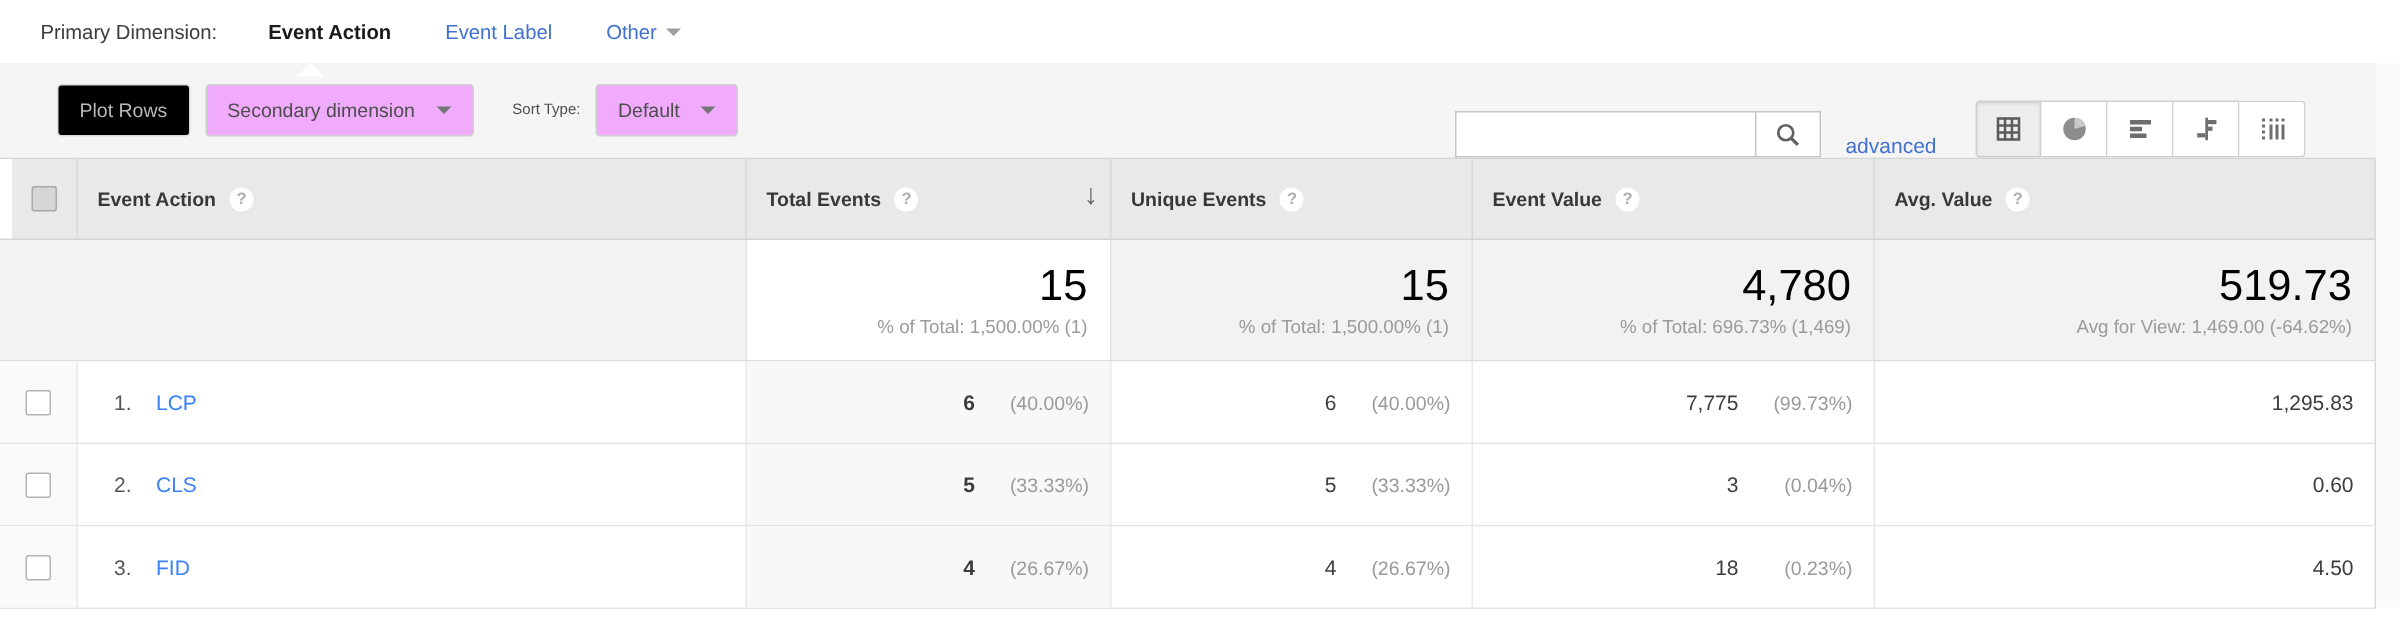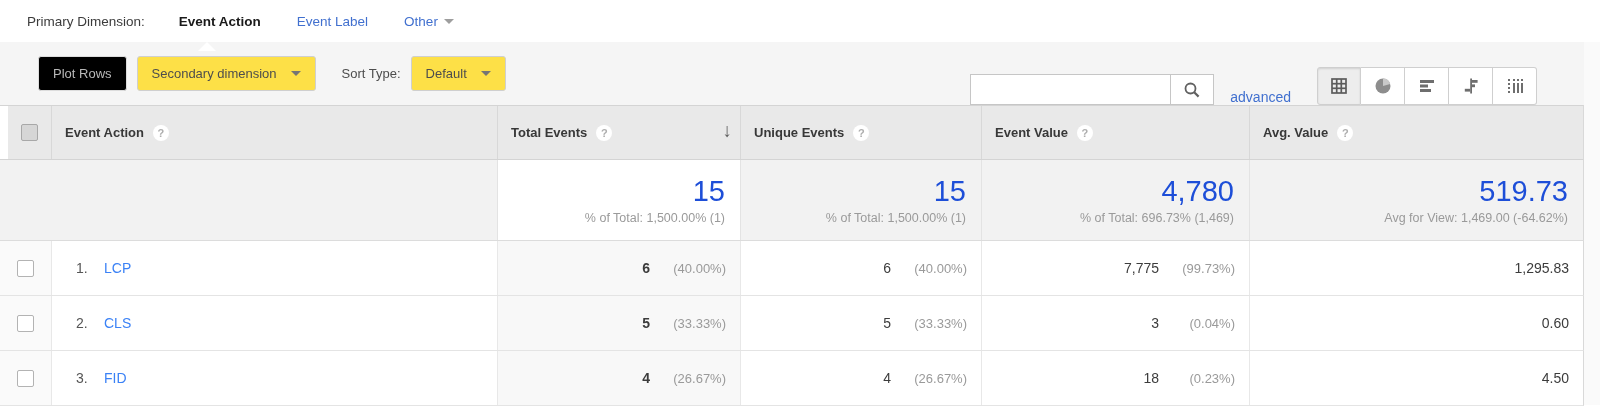--- a/index.html
+++ b/index.html
@@ -12,26 +12,26 @@
   .dimbar .dimlabel { color:#3c3c3c; margin-right:34px; }
   .dimtab { margin-right:36px; cursor:pointer; color:#4170cf; }
   .dimtab.selected { color:#1a1a1a; font-weight:bold; cursor:default; }
   .dimtab .caret { display:inline-block; width:0; height:0; border-left:5px solid transparent; border-right:5px solid transparent; border-top:5px solid #9e9e9e; margin-left:6px; vertical-align:middle; }
 
   
   .module { width:1584px; position:relative; }
 
   .toolbar { position:relative; height:63px; background:#f5f5f5; display:flex; align-items:center; }
   .notch { position:absolute; top:0; left:198px; width:0; height:0; border-left:9px solid transparent; border-right:9px solid transparent; border-bottom:9px solid #fff; }
-  .btn { height:35px; display:inline-flex; align-items:center; border:1px solid #cfcfcf; border-radius:3px; background:#fde047; font-size:13px; color:#4d4d4d; padding:0 14px; cursor:pointer; }
+  .btn { height:35px; display:inline-flex; align-items:center; border:1px solid #cfcfcf; border-radius:3px; background:#f0abfc; font-size:13px; color:#4d4d4d; padding:0 14px; cursor:pointer; }
   .btn .caret { width:0; height:0; border-left:5px solid transparent; border-right:5px solid transparent; border-top:5px solid #757575; margin-left:14px; }
   .btn.disabled { background:#000000; border-color:#dcdcdc; color:#b9b9b9; cursor:default; }
   .plot-rows { margin-left:38px; }
   .sec-dim { margin-left:10px; }
-  .sort-label { margin-left:26px; font-size:13px; color:#4d4d4d; }
+  .sort-label { margin-left:26px; font-size:10px; color:#4d4d4d; }
   .sort-btn { margin-left:10px; }
 
   .toolbar-right { position:absolute; right:47px; top:0; height:63px; display:flex; align-items:flex-end; }
   .searchwrap { display:flex; align-items:stretch; height:31px; }
   .searchwrap input { width:200px; height:31px; border:1px solid #c6c6c6; border-right:none; background:#fff; padding:0 8px; font-size:13px; color:#333; outline:none; }
   .search-btn { width:44px; height:31px; border:1px solid #c6c6c6; background:#fff; display:flex; align-items:center; justify-content:center; cursor:pointer; }
   .advanced { color:#4170cf; font-size:14px; margin-left:16px; cursor:pointer; }
   .views { display:flex; margin-left:26px; }
   .viewbtn { width:44px; height:38px; border:1px solid #cfcfcf; border-left:none; background:#fff; display:flex; align-items:center; justify-content:center; cursor:pointer; }
   .viewbtn:first-child { border-left:1px solid #cfcfcf; border-radius:3px 0 0 3px; }
@@ -47,21 +47,21 @@
   .thead .hpad { padding-left:13px; }
   .help { width:16px; height:16px; border-radius:50%; background:#fff; color:#aeaeae; font-size:11px; font-weight:bold; display:inline-flex; align-items:center; justify-content:center; margin-left:9px; flex:none; }
   .sort-arrow { position:absolute; right:8px; top:14px; font-size:19px; color:#5f5f5f; font-weight:bold; }
 
   .checkbox { width:17px; height:17px; border:1px solid #b3b3b3; border-radius:2px; background:#fff; cursor:pointer; }
   .checkbox.head { background:#d6d6d6; border-color:#a8a8a8; }
 
   .tsummary { background:#f2f2f2; border-bottom:1px solid #dcdcdc; }
   .tsummary > div { height:80px; border-left:1px solid #e3e3e3; display:flex; flex-direction:column; align-items:flex-end; justify-content:center; padding-right:15px; }
   .tsummary > div:first-child, .tsummary > div:nth-child(2) { border-left:none; }
-  .tsummary .bigval { font-size:29px; color:#1d4ed8; line-height:1.15; }
+  .tsummary .bigval { font-size:29px; color:#000000; line-height:1.15; }
   .tsummary .note { font-size:12.5px; color:#9a9a9a; margin-top:3px;margin-left:44px; }
   .cell-sorted-summary { background:#fff; }
 
   .trow { background:#fff; border-bottom:1px solid #e4e4e4; }
   .trow > div { height:54px; display:flex; align-items:center; border-left:1px solid #e8e8e8; font-size:14px; color:#3c3c3c; }
   .trow > div:first-child { border-left:none; justify-content:center; background:#fafafa; }
   .cell-action { padding-left:24px; }
   .cell-action .idx { color:#555; width:28px; }
   .cell-action a { color:#3b82f6; text-decoration:none; cursor:pointer; }
   .cell-num { justify-content:flex-end; padding-right:14px; }

